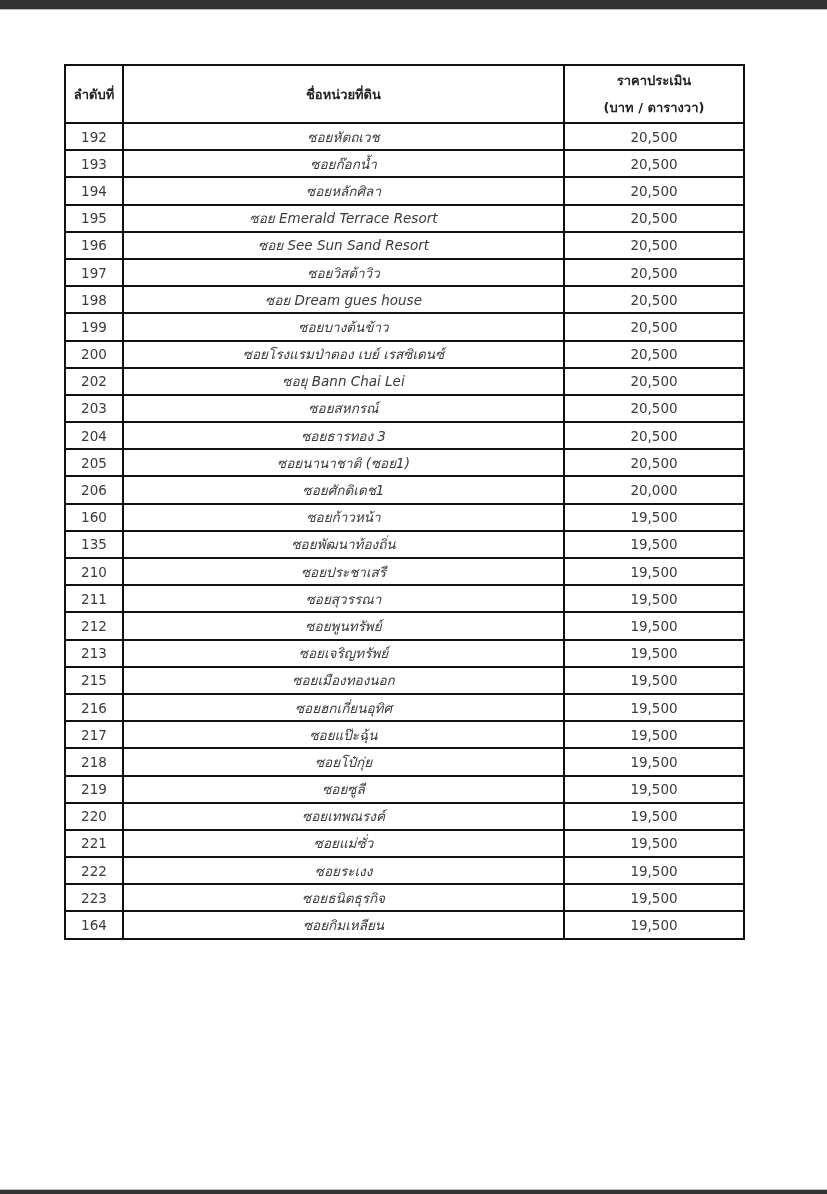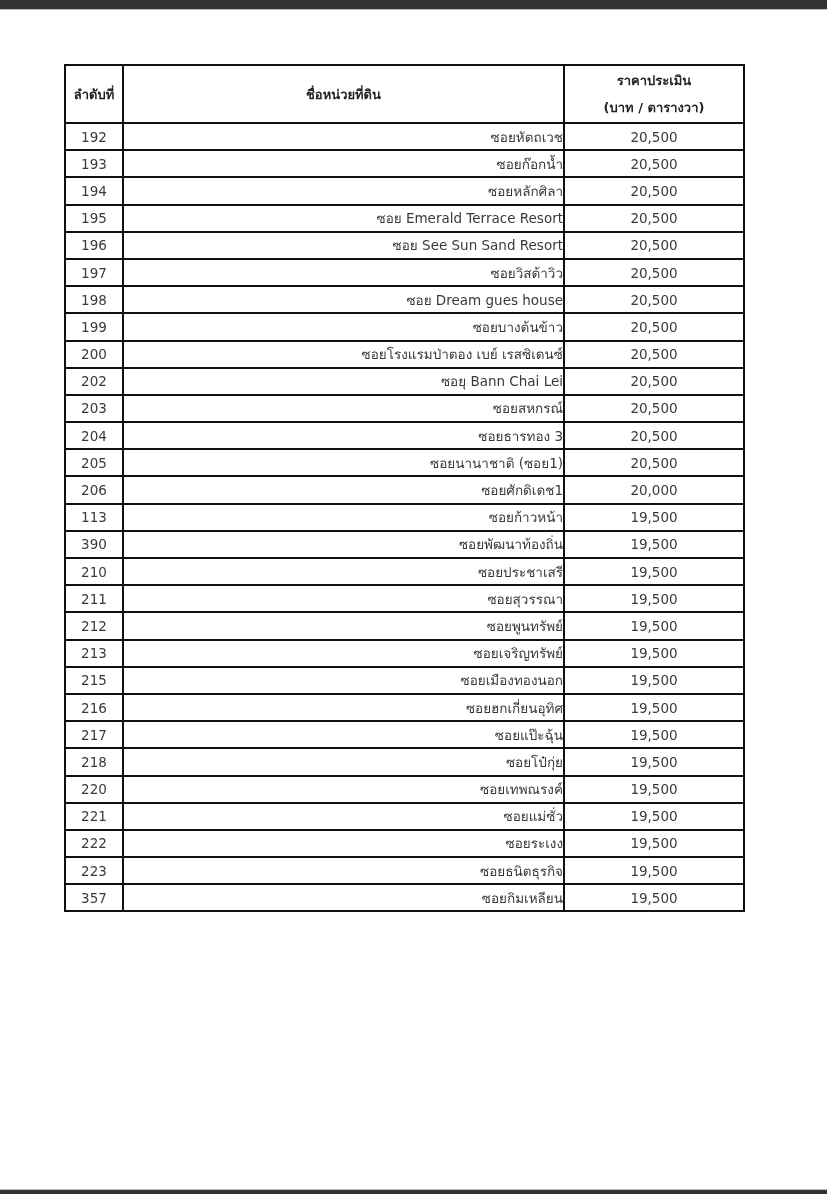--- a/index.html
+++ b/index.html
@@ -38,21 +38,21 @@
       height: 56px;
       font-weight: bold;
       font-size: 13px;
       color: #222;
       text-align: center;
       vertical-align: middle;
     }
     table.land thead th.h-price { line-height: 27px; }
     table.land tbody td { height: 25.2px; }
     td.num { text-align: center; }
-    td.name { text-align: right; padding-left: 2px; }
+    td.name { text-align: center; padding-left: 2px; font-style: italic; }
     td.price { text-align: center; }
   </style>
 </head>
 <body>
 
 <div class="top-bar"></div>
 
 <table class="land">
   <colgroup>
       <col class="c1">
@@ -134,26 +134,26 @@
         <td class="num">205</td>
         <td class="name">ซอยนานาชาติ (ซอย1)</td>
         <td class="price">20,500</td>
       </tr>
       <tr>
         <td class="num">206</td>
         <td class="name">ซอยศักดิเดช1</td>
         <td class="price">20,000</td>
       </tr>
       <tr>
-        <td class="num">113</td>
+        <td class="num">160</td>
         <td class="name">ซอยก้าวหน้า</td>
         <td class="price">19,500</td>
       </tr>
       <tr>
-        <td class="num">390</td>
+        <td class="num">135</td>
         <td class="name">ซอยพัฒนาท้องถิ่น</td>
         <td class="price">19,500</td>
       </tr>
       <tr>
         <td class="num">210</td>
         <td class="name">ซอยประชาเสรี</td>
         <td class="price">19,500</td>
       </tr>
       <tr>
         <td class="num">211</td>
@@ -184,40 +184,45 @@
         <td class="num">217</td>
         <td class="name">ซอยแป๊ะฉุ้น</td>
         <td class="price">19,500</td>
       </tr>
       <tr>
         <td class="num">218</td>
         <td class="name">ซอยโป๋กุ่ย</td>
         <td class="price">19,500</td>
       </tr>
       <tr>
+        <td class="num">219</td>
+        <td class="name">ซอยซูลี</td>
+        <td class="price">19,500</td>
+      </tr>
+      <tr>
         <td class="num">220</td>
         <td class="name">ซอยเทพณรงค์</td>
         <td class="price">19,500</td>
       </tr>
       <tr>
         <td class="num">221</td>
         <td class="name">ซอยแม่ซั่ว</td>
         <td class="price">19,500</td>
       </tr>
       <tr>
         <td class="num">222</td>
         <td class="name">ซอยระเงง</td>
         <td class="price">19,500</td>
       </tr>
       <tr>
         <td class="num">223</td>
         <td class="name">ซอยธนิตธุรกิจ</td>
         <td class="price">19,500</td>
       </tr>
       <tr>
-        <td class="num">357</td>
+        <td class="num">164</td>
         <td class="name">ซอยกิมเหลียน</td>
         <td class="price">19,500</td>
       </tr>
     </tbody>
 </table>
 
 <div class="bottom-bar"></div>
 
 </body></html>

